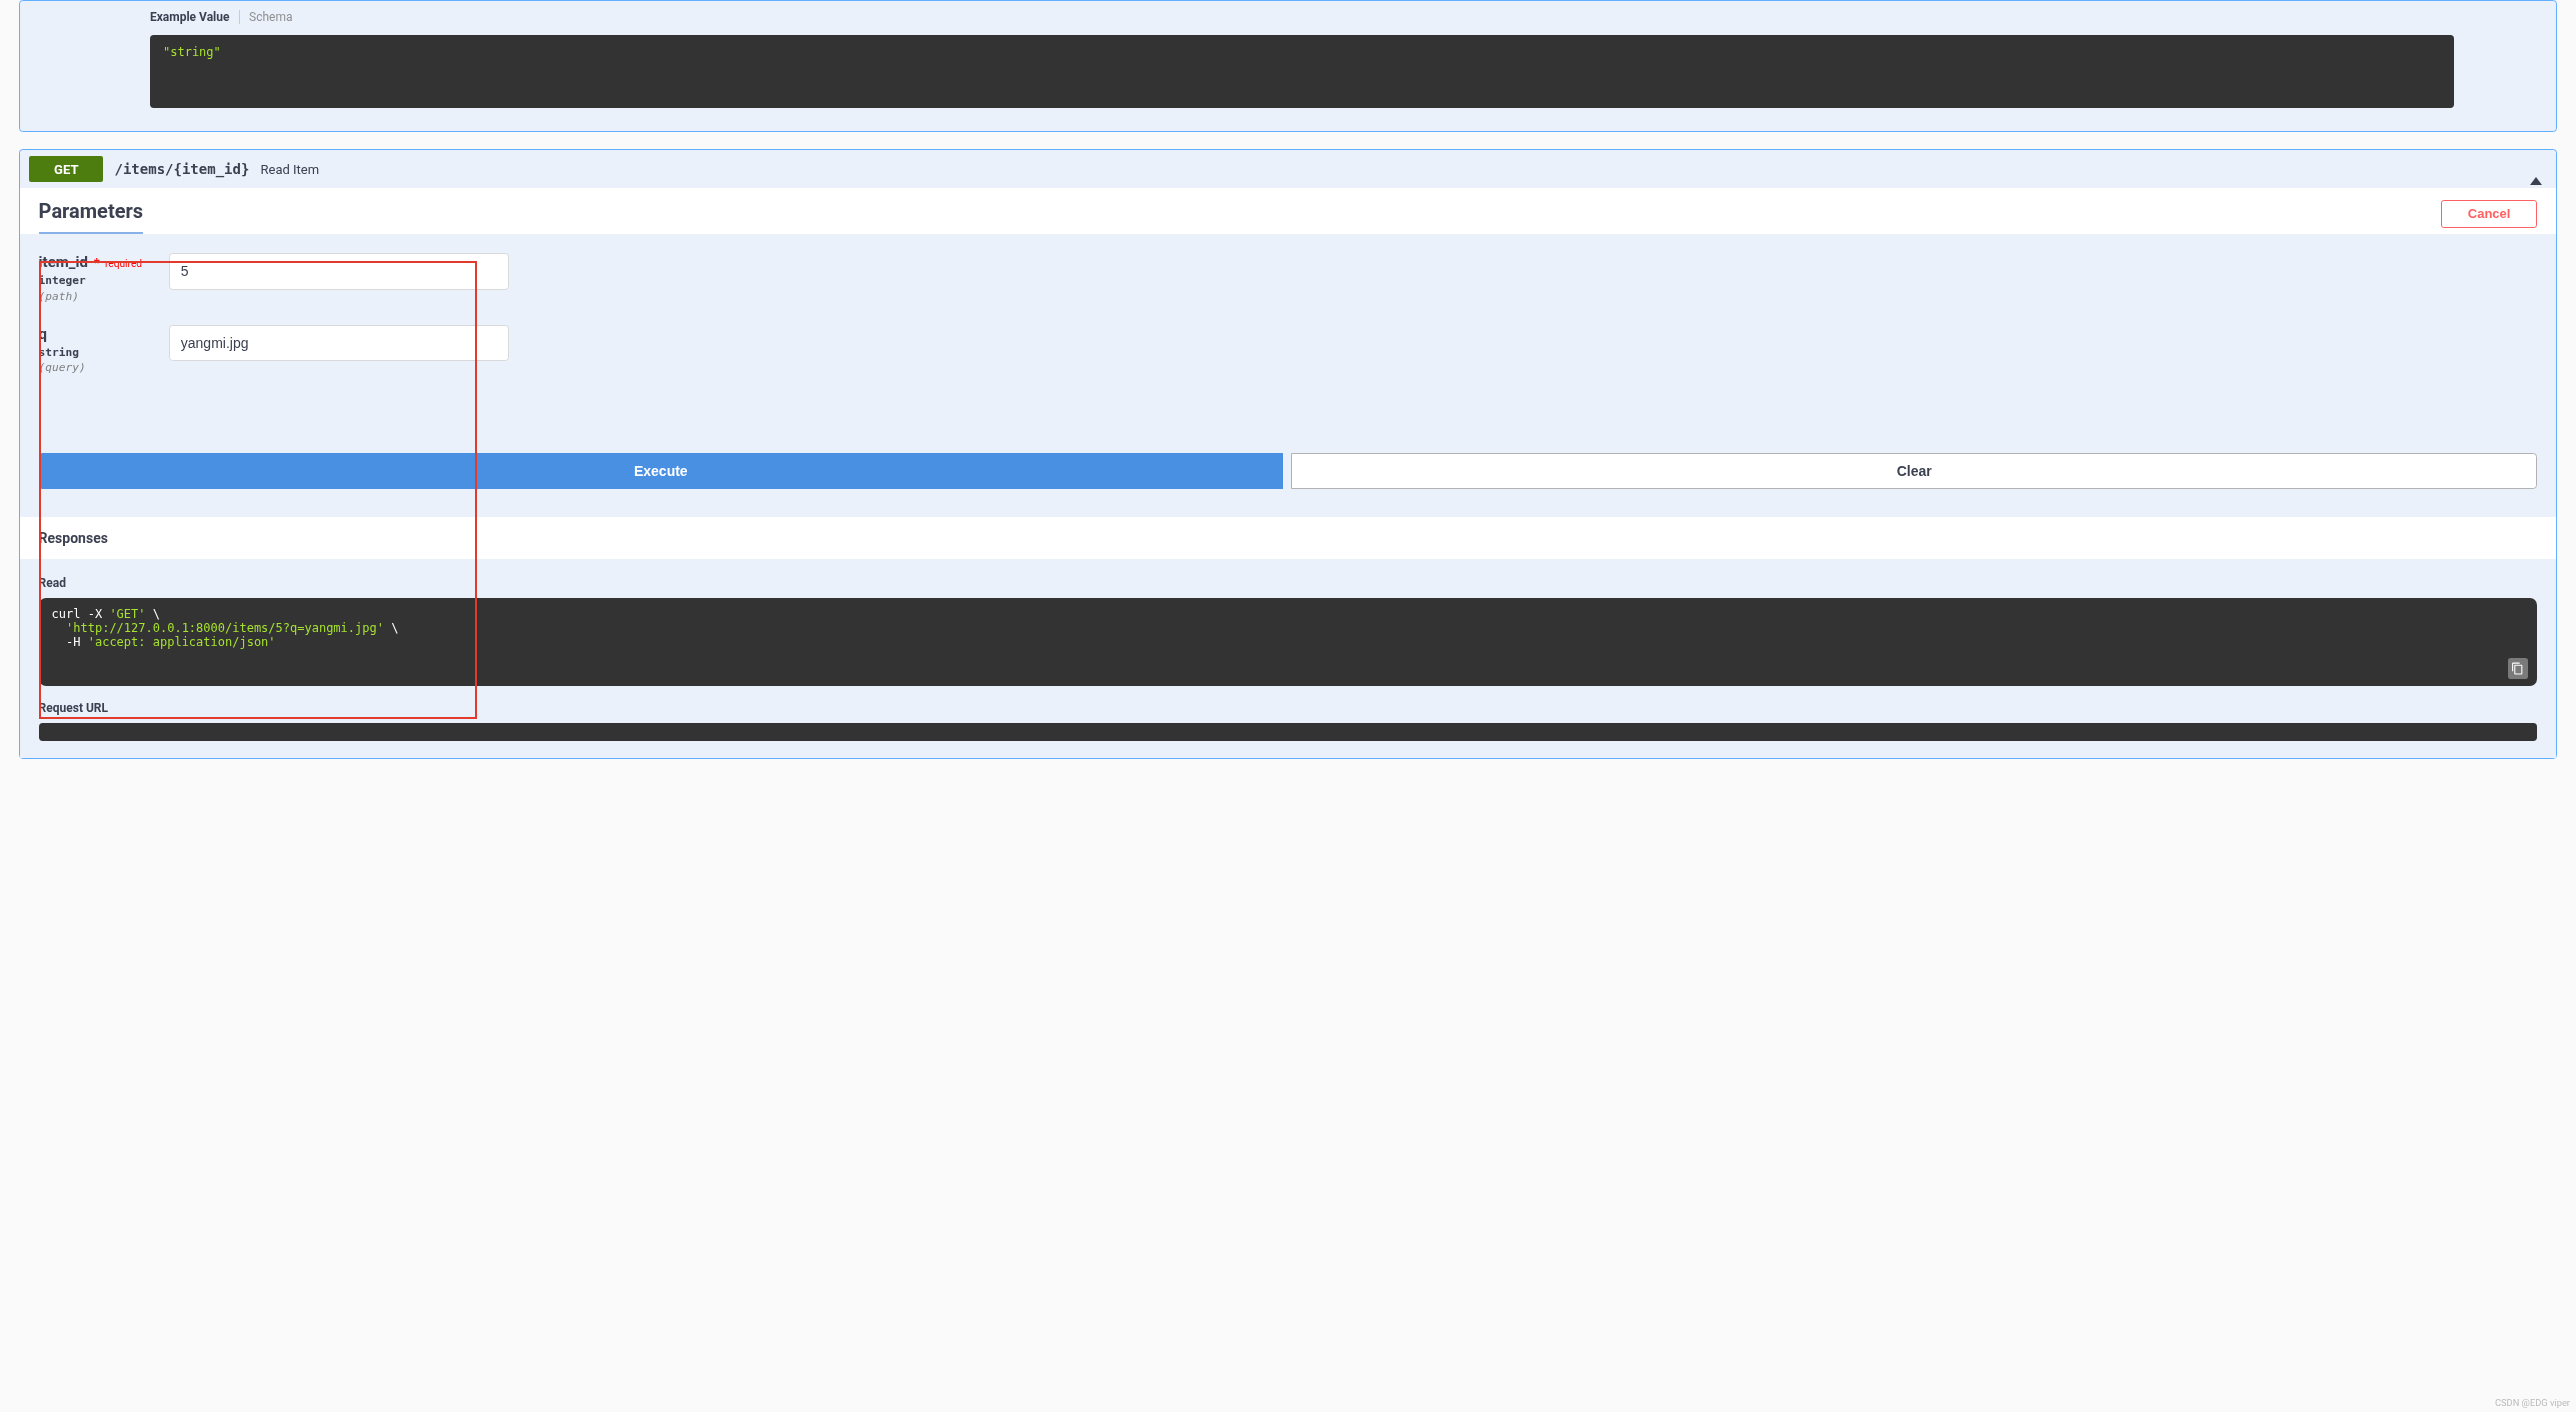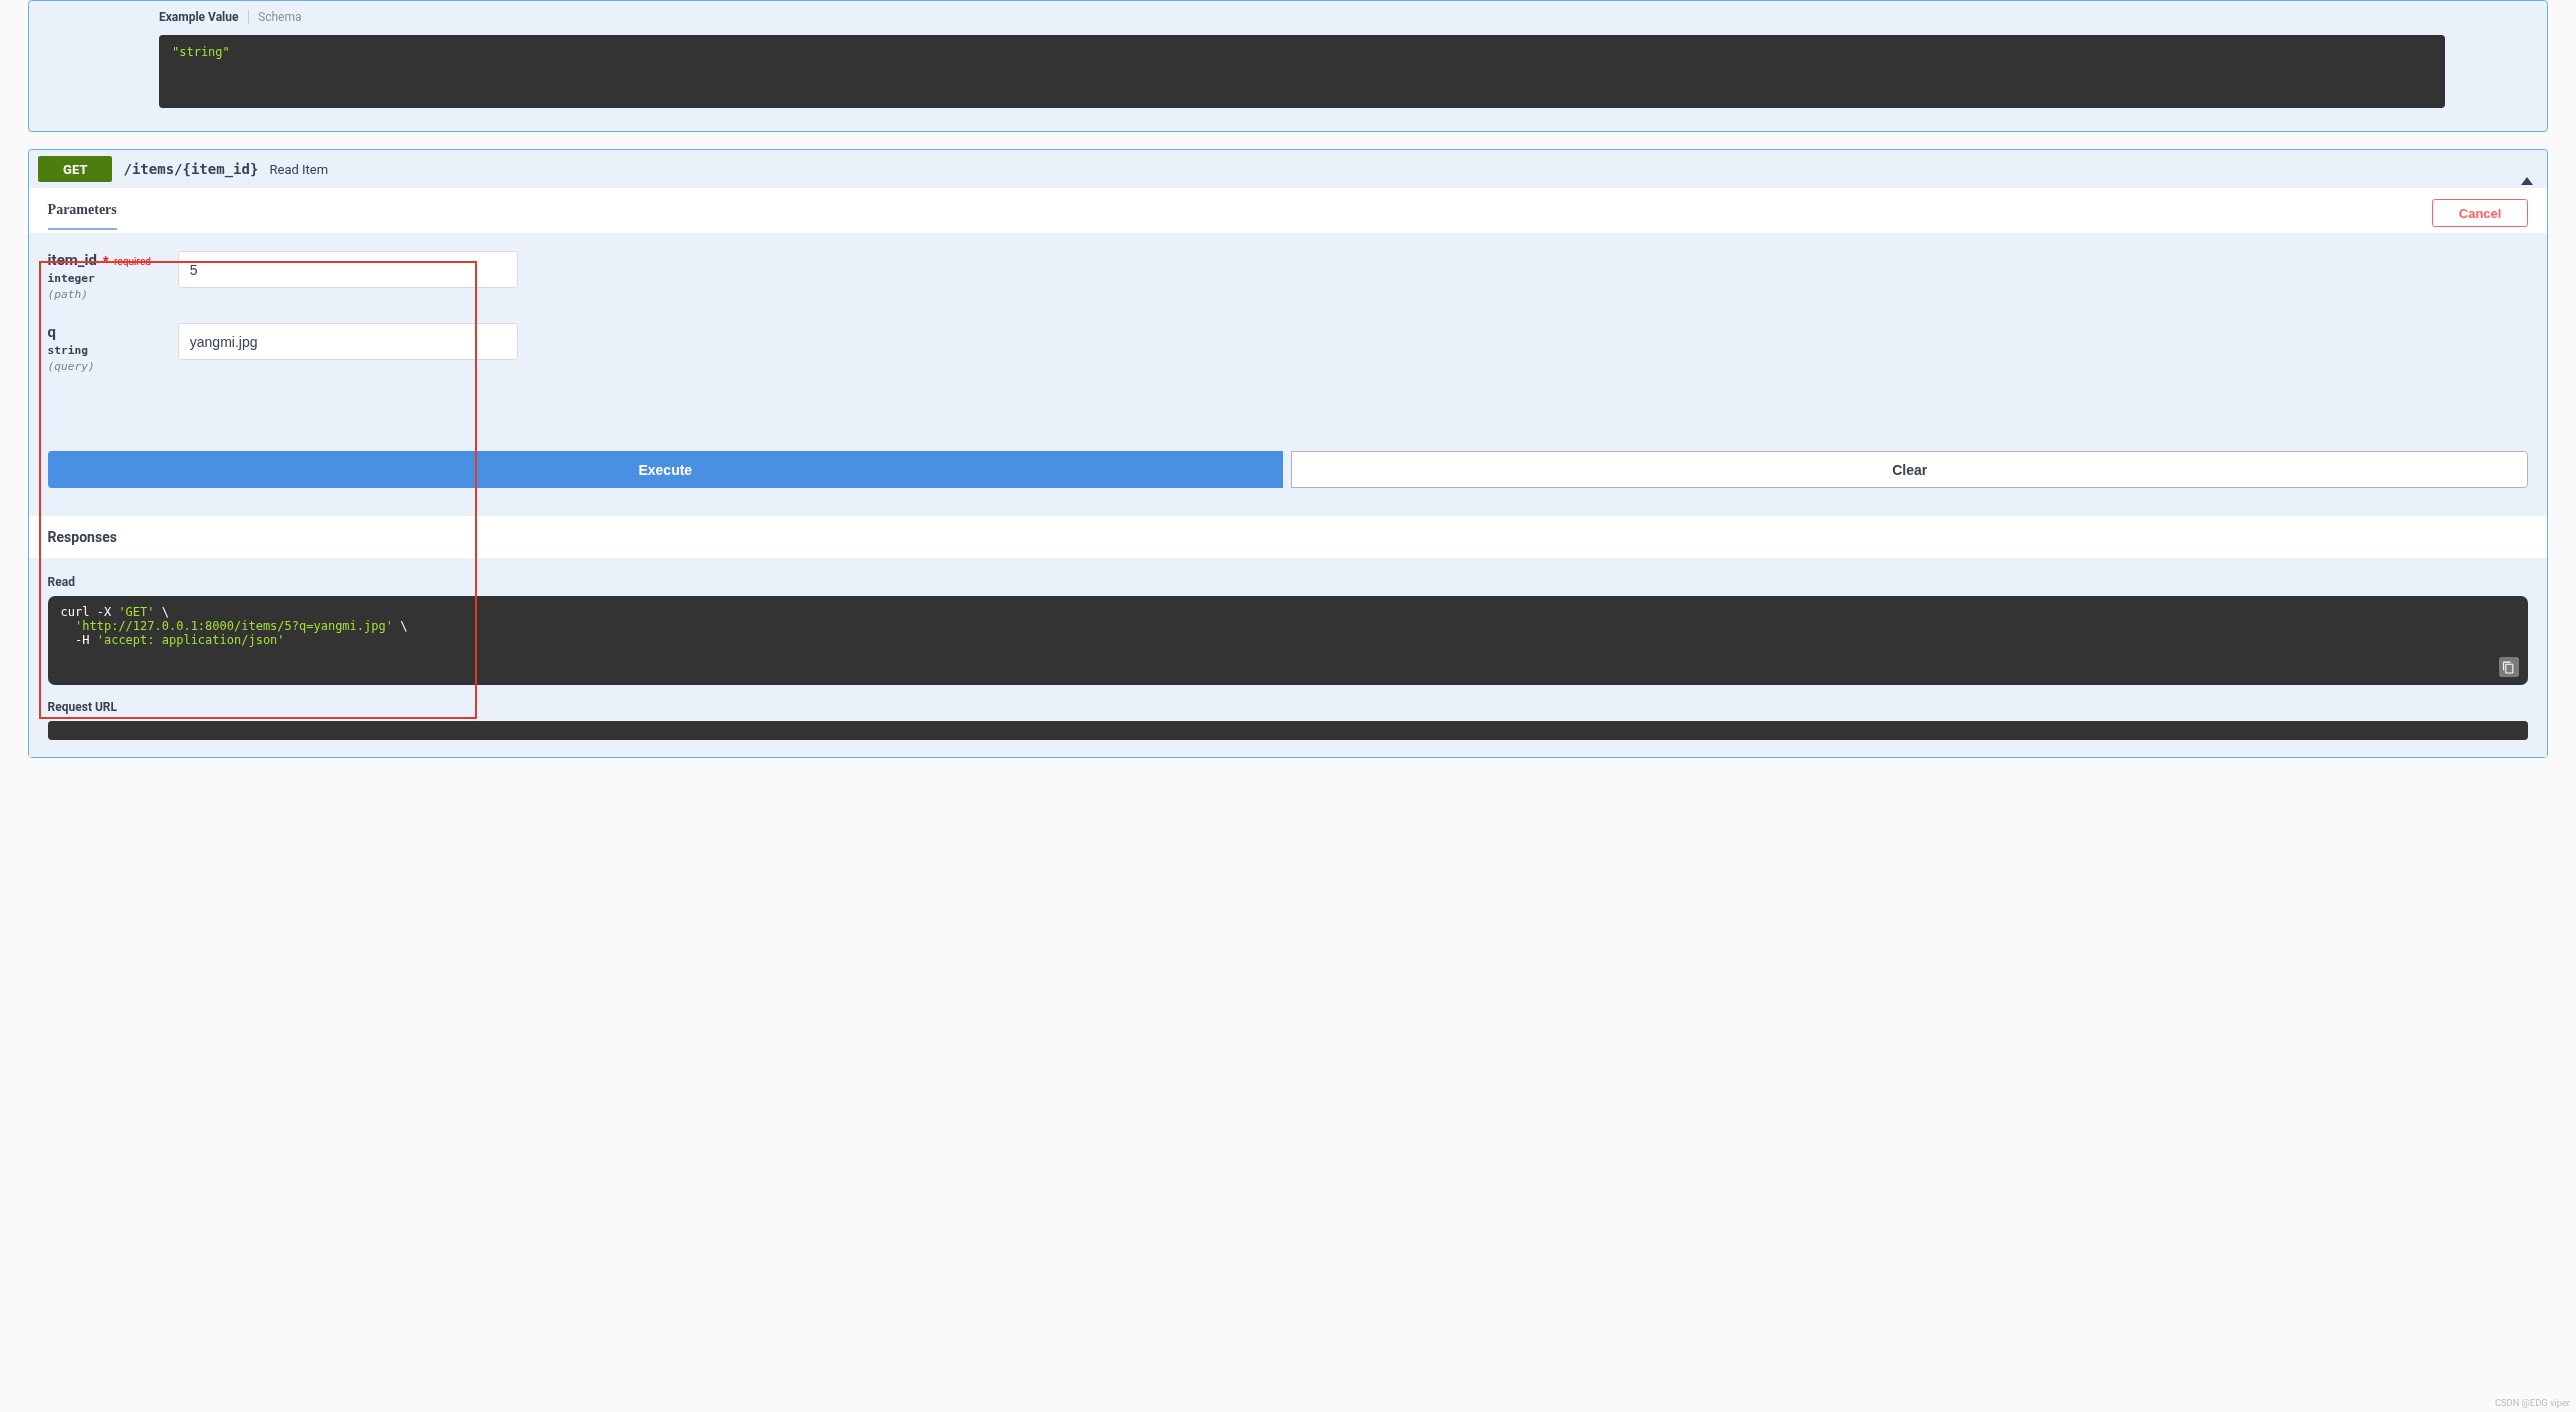--- a/index.html
+++ b/index.html
@@ -6,21 +6,21 @@
       box-sizing: border-box;
       margin: 0;
       padding: 0;
     }
     body {
       font-family: -apple-system, BlinkMacSystemFont, "Segoe UI", Roboto, sans-serif;
       background: #fafafa;
       font-size: 13px;
     }
     .outer-container {
-      padding: 0 28px;
+      padding: 0 19px;
     }
     
     
     .top-section {
       background: #eaf1fb;
       border: 0.9px solid #61affe;
       border-radius: 3.7px;
       padding: 0 0 23px 0;
       margin-bottom: 17px;
     }
@@ -105,26 +105,25 @@
     
     
     .params-header-row {
       display: flex;
       align-items: center;
       justify-content: space-between;
       padding: 11.2px 18.6px 0 18.6px;
       background: #fff;
     }
     .params-title {
-      font-size: 14px;
+      font-size: 20px;
       font-weight: 700;
       color: #3b4151;
       border-bottom: 2.8px solid #88b1e8;
       padding-bottom: 9.3px;
-      font-family: Liberation Serif, serif;
     }
     .cancel-btn {
       border: 1.9px solid #ff6060;
       color: #ff6060;
       background: transparent;
       padding: 5.6px 26px;
       font-weight: 700;
       font-size: 13px;
       border-radius: 2.8px;
       cursor: pointer;

